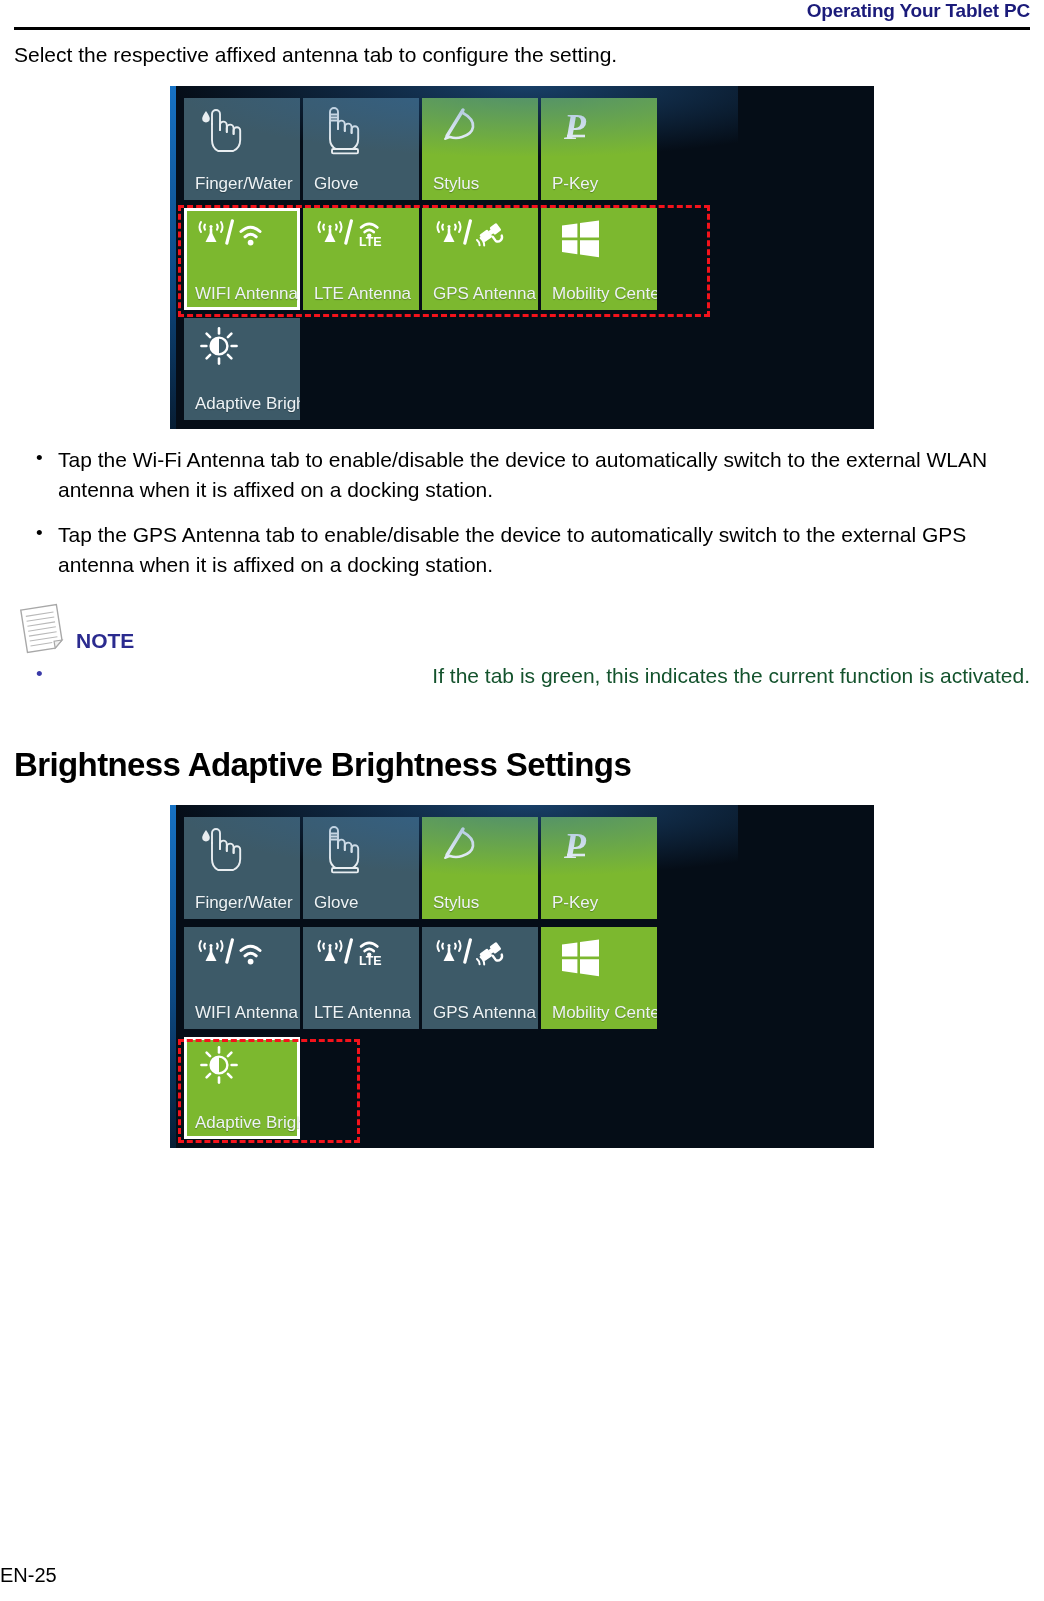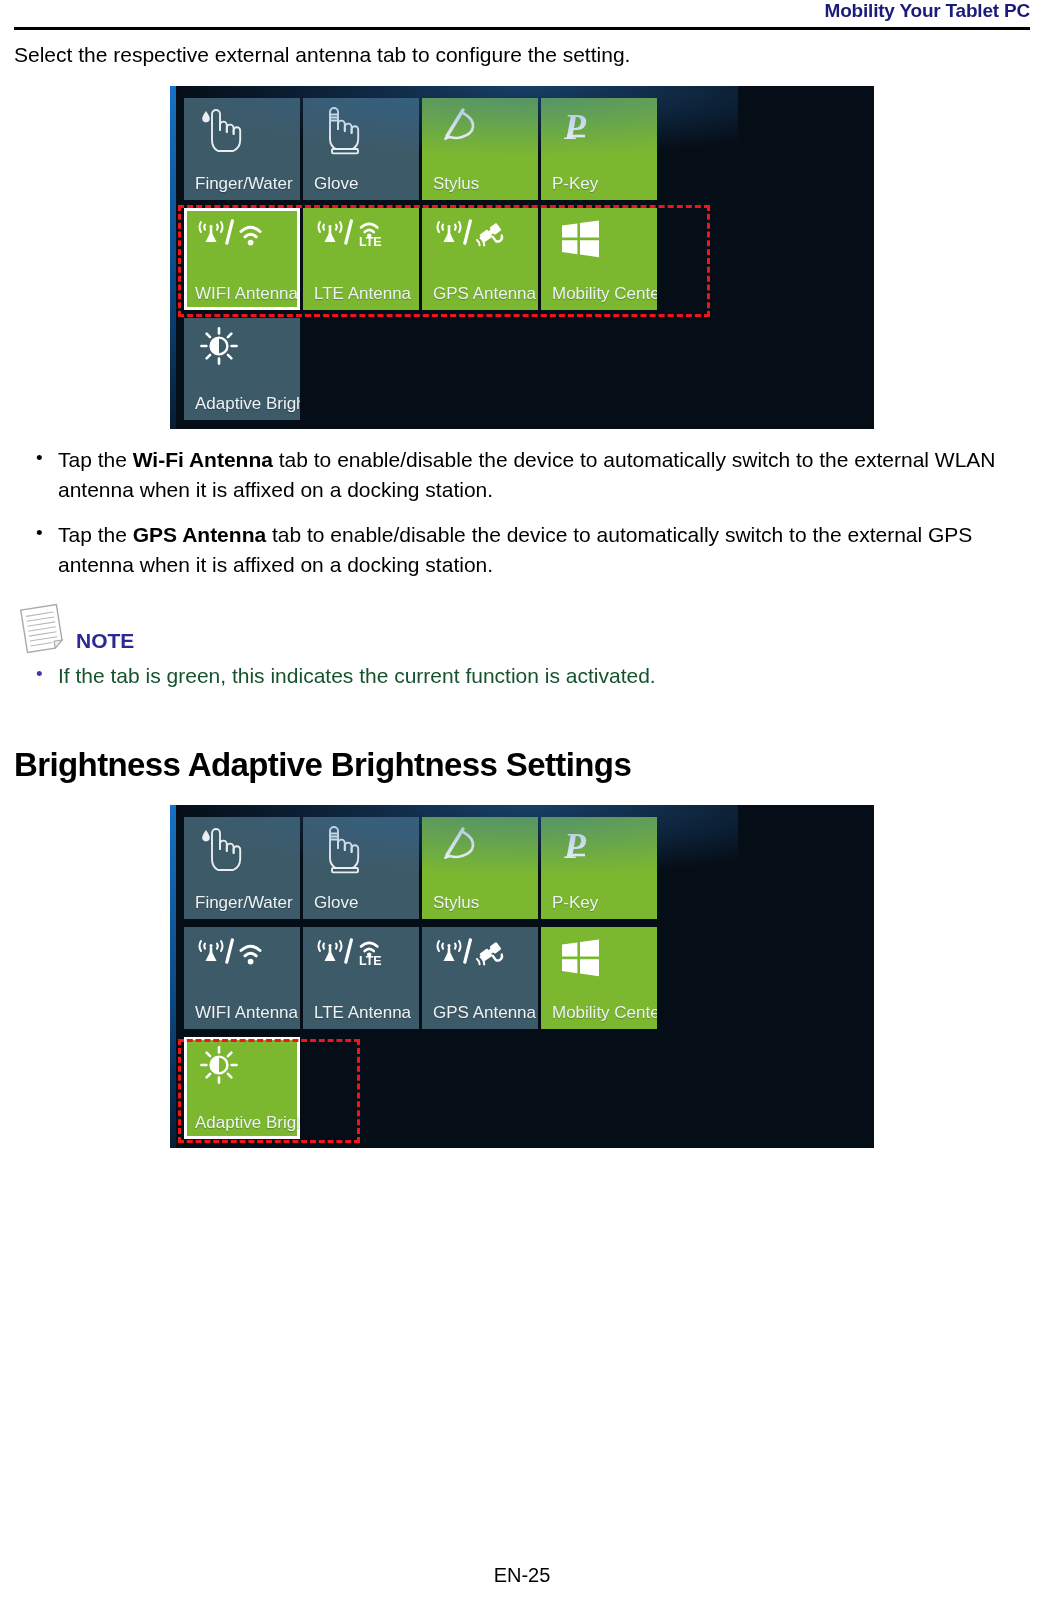--- a/index.html
+++ b/index.html
@@ -77,24 +77,24 @@
     line-height: 1.45;
     margin-bottom: 14px;
   }
   ul.bullets > li::before {
     content: "\2022";
     position: absolute;
     left: 22px;
     top: -1px;
     font-size: 19px;
   }
-  ul.bullets > li b { font-weight: bold; }
+  ul.bullets > li b { font-weight: normal; }
 
   
-  .note-block { margin-top: 22px; position: relative; }
+  .note-block { margin-top: 22px; position: relative; text-align: right; }
   .note-head {
     display: flex;
     align-items: flex-end;
     gap: 6px;
     height: 52px;
   }
   .note-icon { width: 56px; height: 52px; flex: 0 0 56px; }
   .note-label {
     font-size: 21px;
     font-weight: bold;
@@ -190,36 +190,36 @@
     pointer-events: none;
     z-index: 6;
   }
 
   
   .page-footer {
     position: absolute;
     left: 0;
     right: 0;
     bottom: 14px;
-    text-align: center;
+    text-align: left;
     font-size: 20px;
   }
 </style>
 </head>
 <body>
 
 <div class="page-header">
-  <div class="header-title">Mobility Your Tablet PC</div>
+  <div class="header-title">Operating Your Tablet PC</div>
   <div class="header-rule"></div>
 </div>
 
 <div class="content">
 
 
-  <p class="body-text">Select the respective external antenna tab to configure the setting.</p>
+  <p class="body-text">Select the respective affixed antenna tab to configure the setting.</p>
 
   <div class="shot-wrap">
     <div class="shot" id="shot-antenna">
         <div class="tile dark" style="left: 14px; top: 12px; width: 116px; height: 102px;">
           <span class="tile-icon"><svg viewBox="0 0 86 50" width="86" height="50">
       <g fill="none" stroke="#e9eef1" stroke-width="1.9" stroke-linecap="round" stroke-linejoin="round">
         <path d="M17 18 L17 8 a4 4 0 0 1 8 0 L25 24"></path>
         <path d="M25 24 L25 19 a3.4 3.4 0 0 1 6.8 0 L31.8 26"></path>
         <path d="M31.8 26 L31.8 22 a3.4 3.4 0 0 1 6.8 0 L38.6 28"></path>
         <path d="M38.6 28 L38.6 24.5 a3.3 3.3 0 0 1 6.6 0 L45.2 34 q0 8 -7 11 L23 45 q-6 -3 -6 -11 L17 18"></path>

